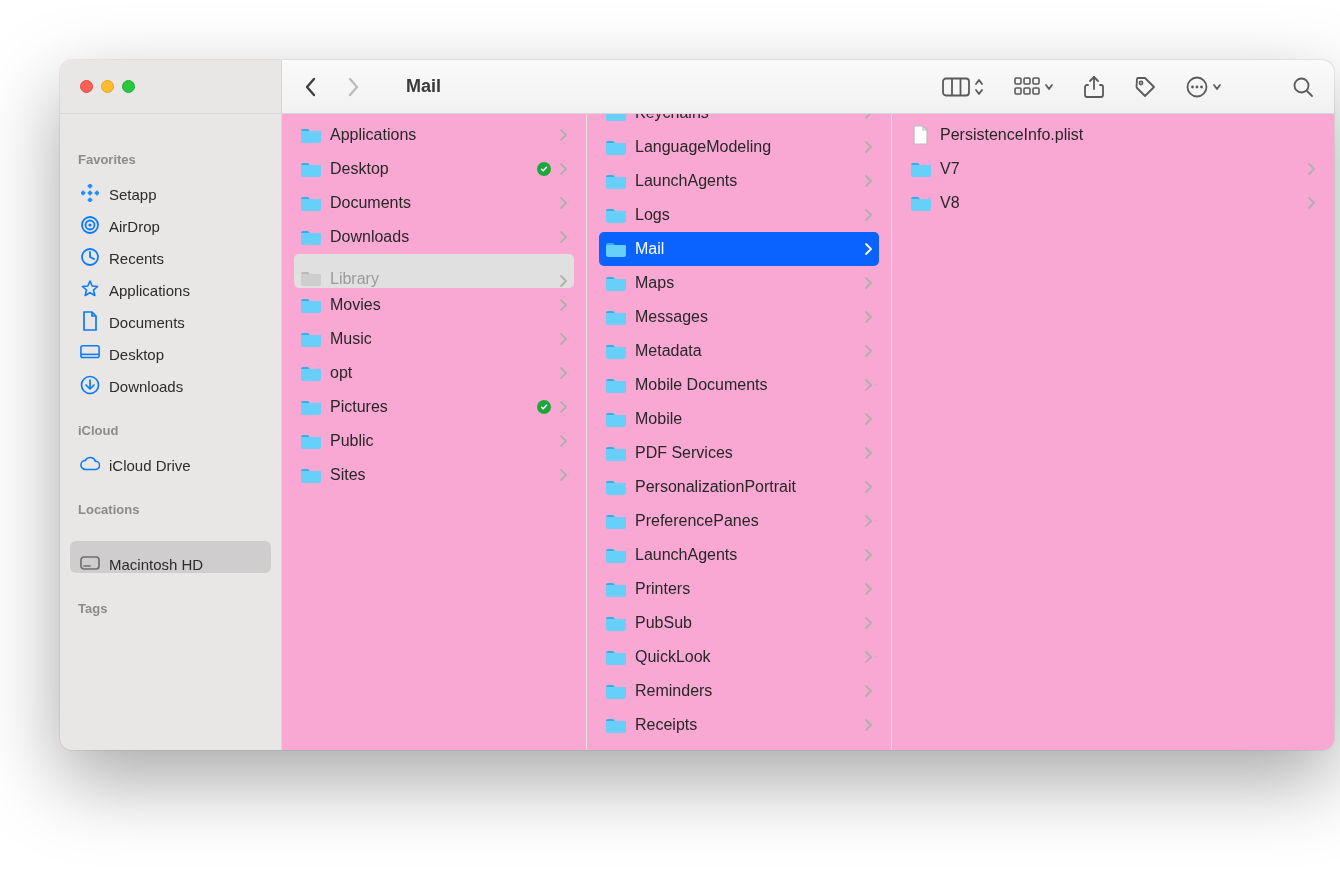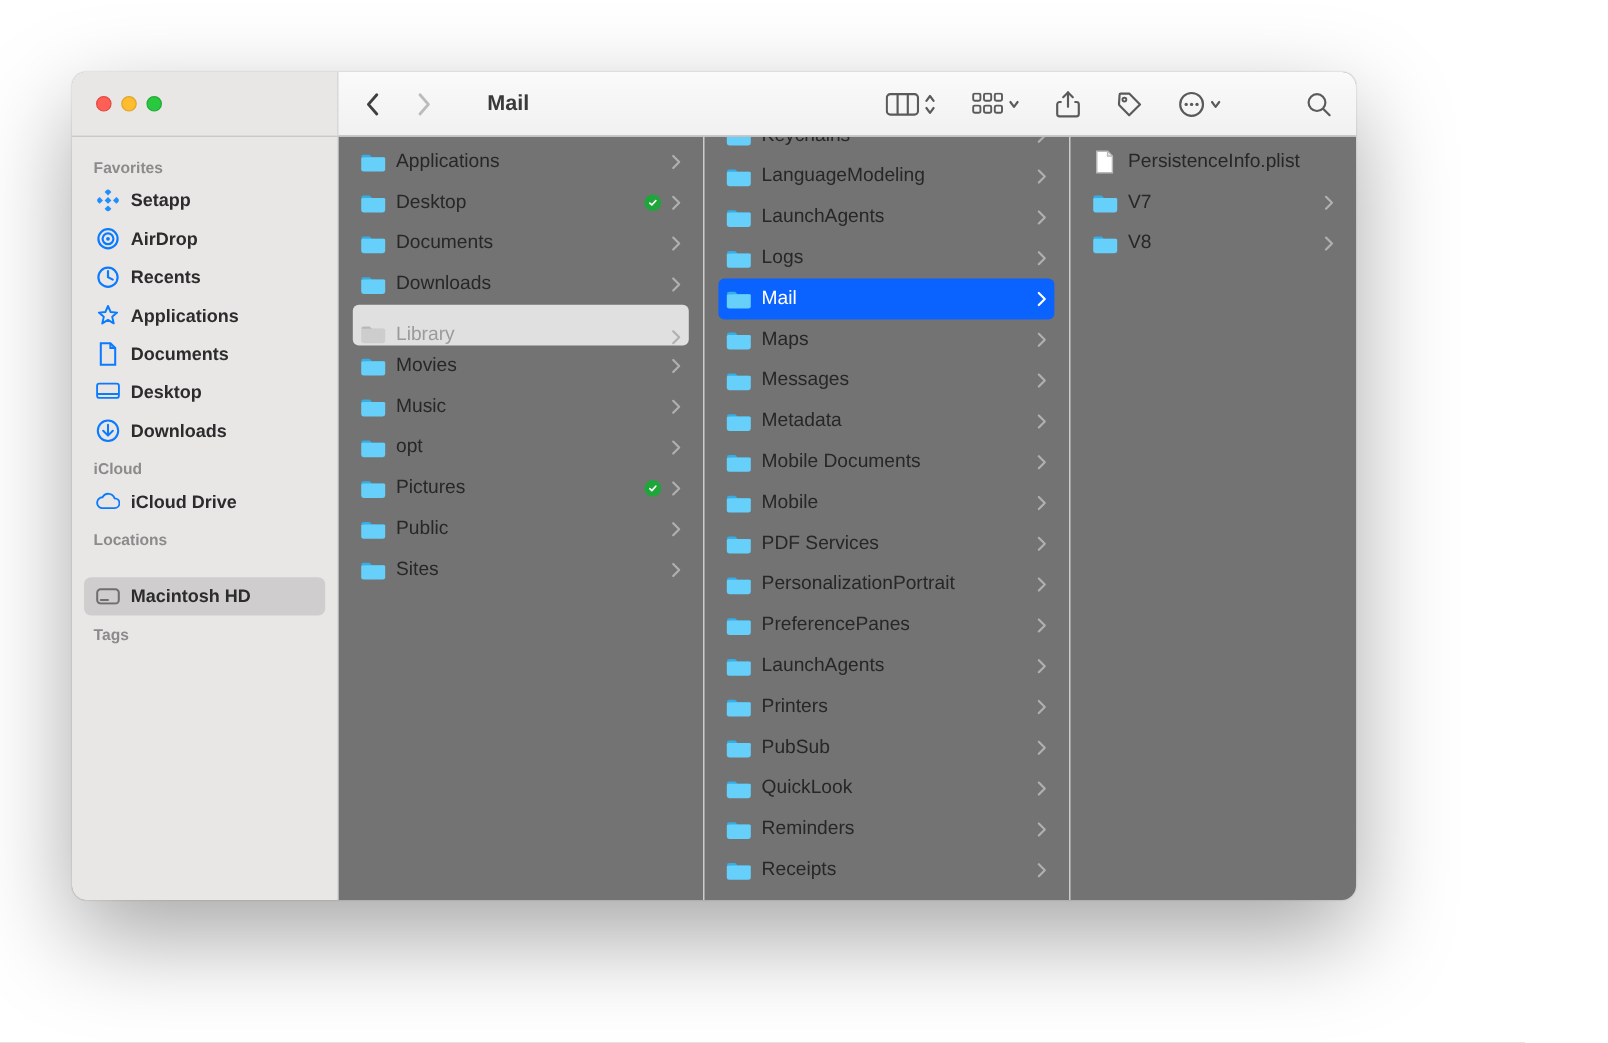--- a/index.html
+++ b/index.html
@@ -3,28 +3,28 @@
 <meta charset="utf-8">
 <style>
   * { box-sizing: border-box; margin: 0; padding: 0; }
   html, body { height: 100%; }
   body {
     font-family: -apple-system, "Helvetica Neue", Arial, sans-serif;
     background: #fff;
     padding: 60px;
   }
   .window {
-    width: 1070px;
+    width: 1274px;
     height: 690px;
     border-radius: 12px;
     overflow: hidden;
     box-shadow: 0 30px 80px rgba(0,0,0,.35), 0 0 0 1px rgba(0,0,0,.06);
     display: flex;
     flex-direction: column;
-    background: #737373;
+    background: #f9a8d4;
     position: relative;
   }
   
   .toolbar {
     height: 54px;
     display: flex;
     align-items: center;
     padding: 0 14px 0 0;
     background: linear-gradient(#fafafa,#f1f1f1);
     border-bottom: 1px solid #d6d6d6;
@@ -64,26 +64,26 @@
     width: 222px;
     background: #e9e6e6;
     border-right: 1px solid #d6d6d6;
     padding: 10px 10px 10px 10px;
     overflow: hidden;
     font-size: 15px;
   }
   .group-label {
     color:#8c8a8a; font-size:13px; font-weight:600;
     padding: 8px 8px 4px 8px;
+    margin-top: 20px;
   }
   .sb-item {
-    display:flex; align-items:center; gap:9px;
+    display:flex; align-items:flex-end; gap:9px;
     height: 32px; padding: 0 10px; border-radius:6px;
     color:#2c2c2c;
-    font-weight:bold;
   }
   .sb-item.selected { background:#cfcdcd;margin-top:20px; }
   .sb-ico { width:20px; height:20px; display:flex;align-items:center;justify-content:center; color:#0a7bff;}
   .sb-ico.grey { color:#6f6f6f;}
   
   .columns {
     flex:1;
     display:flex;
     min-width:0;
   }

